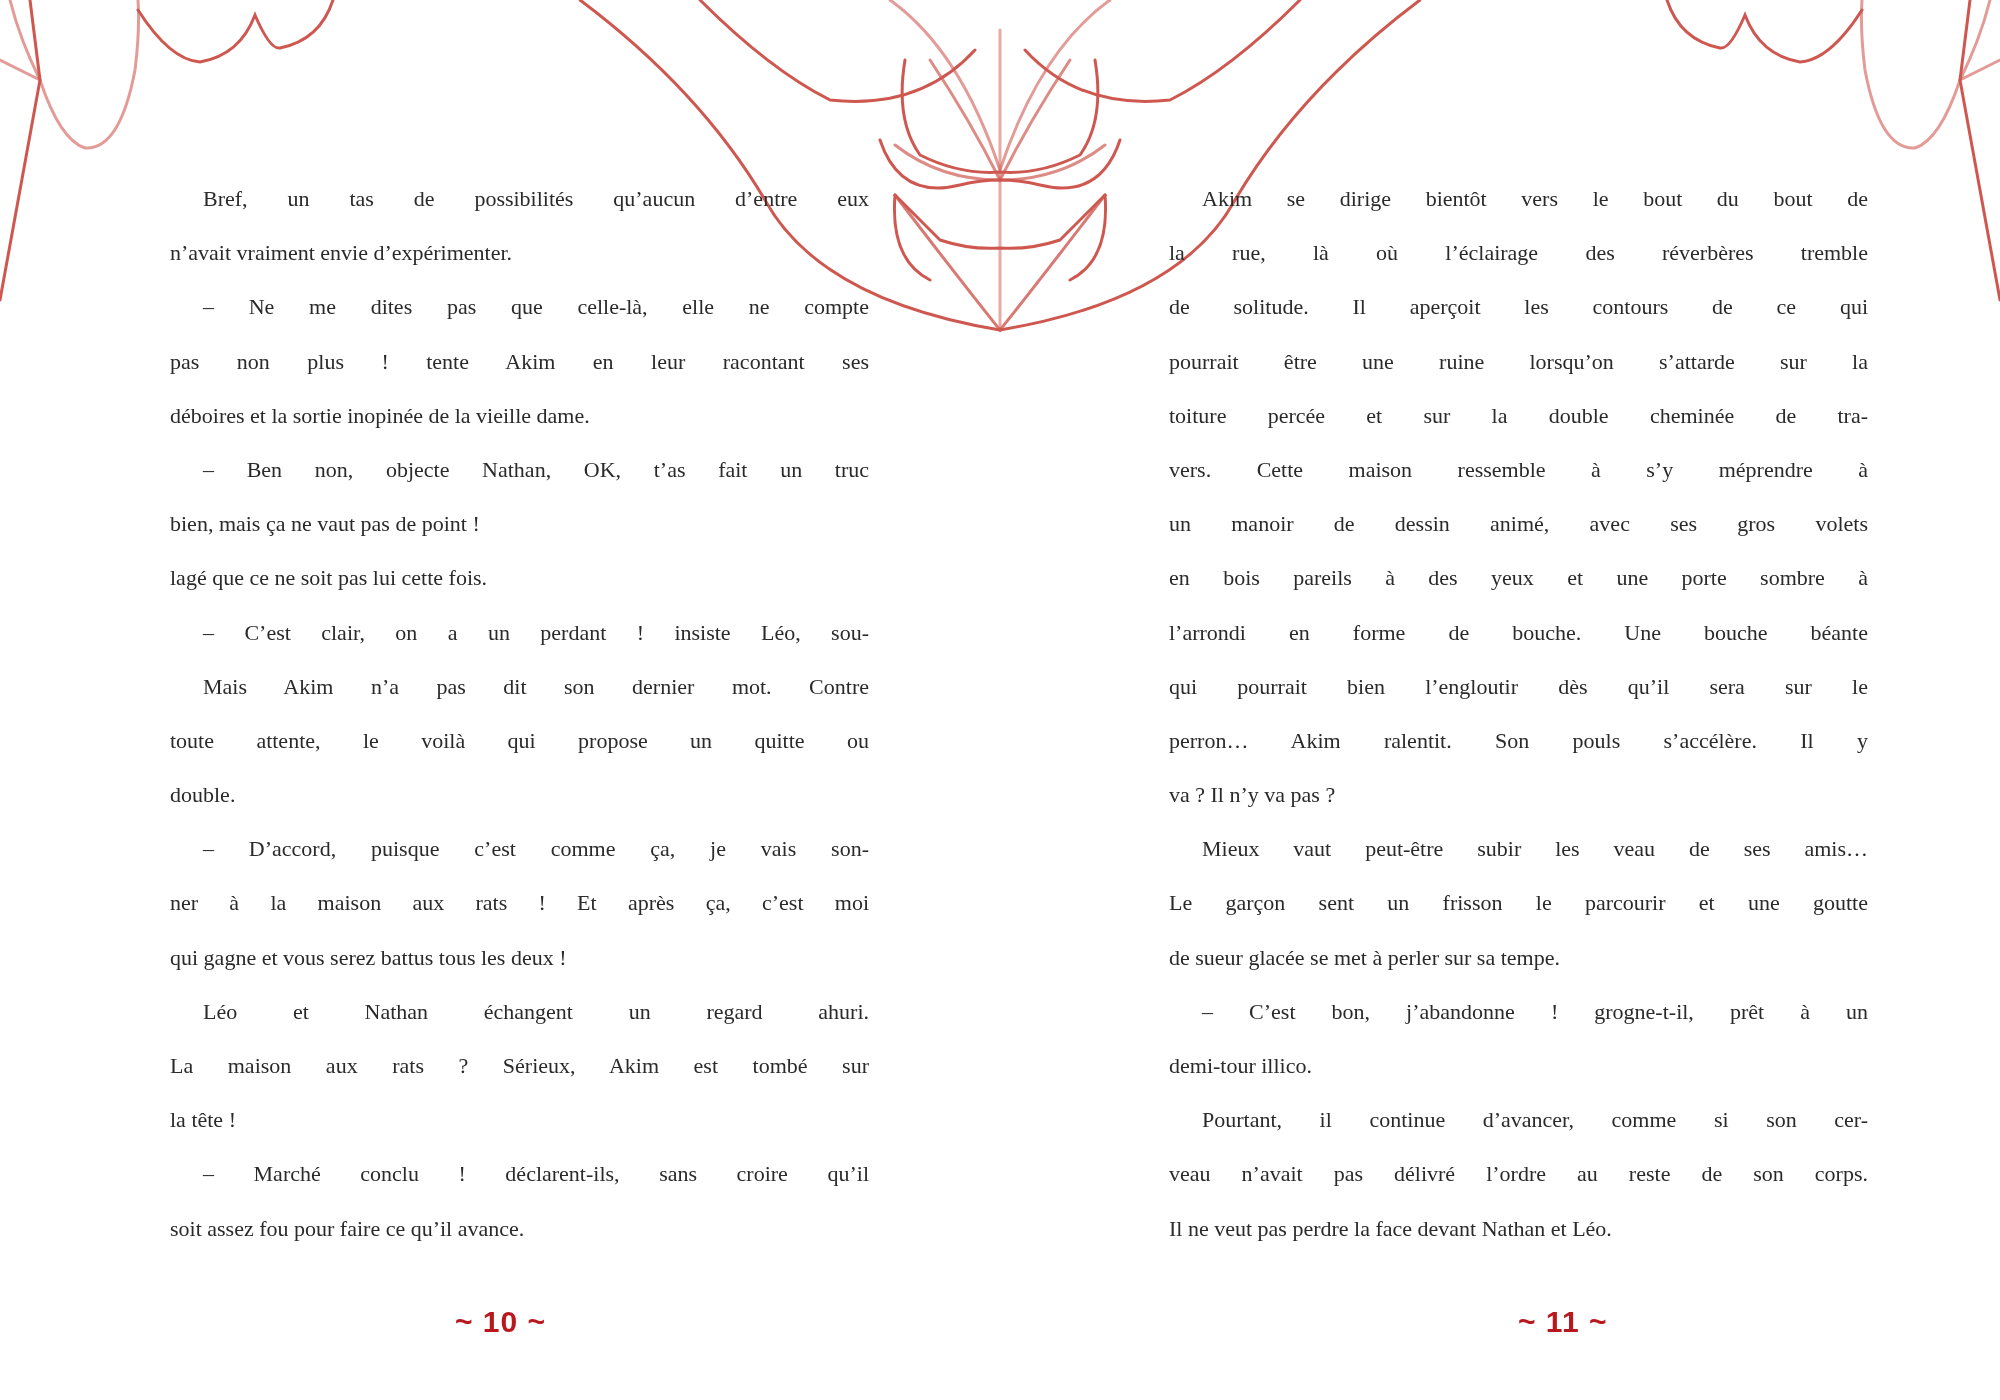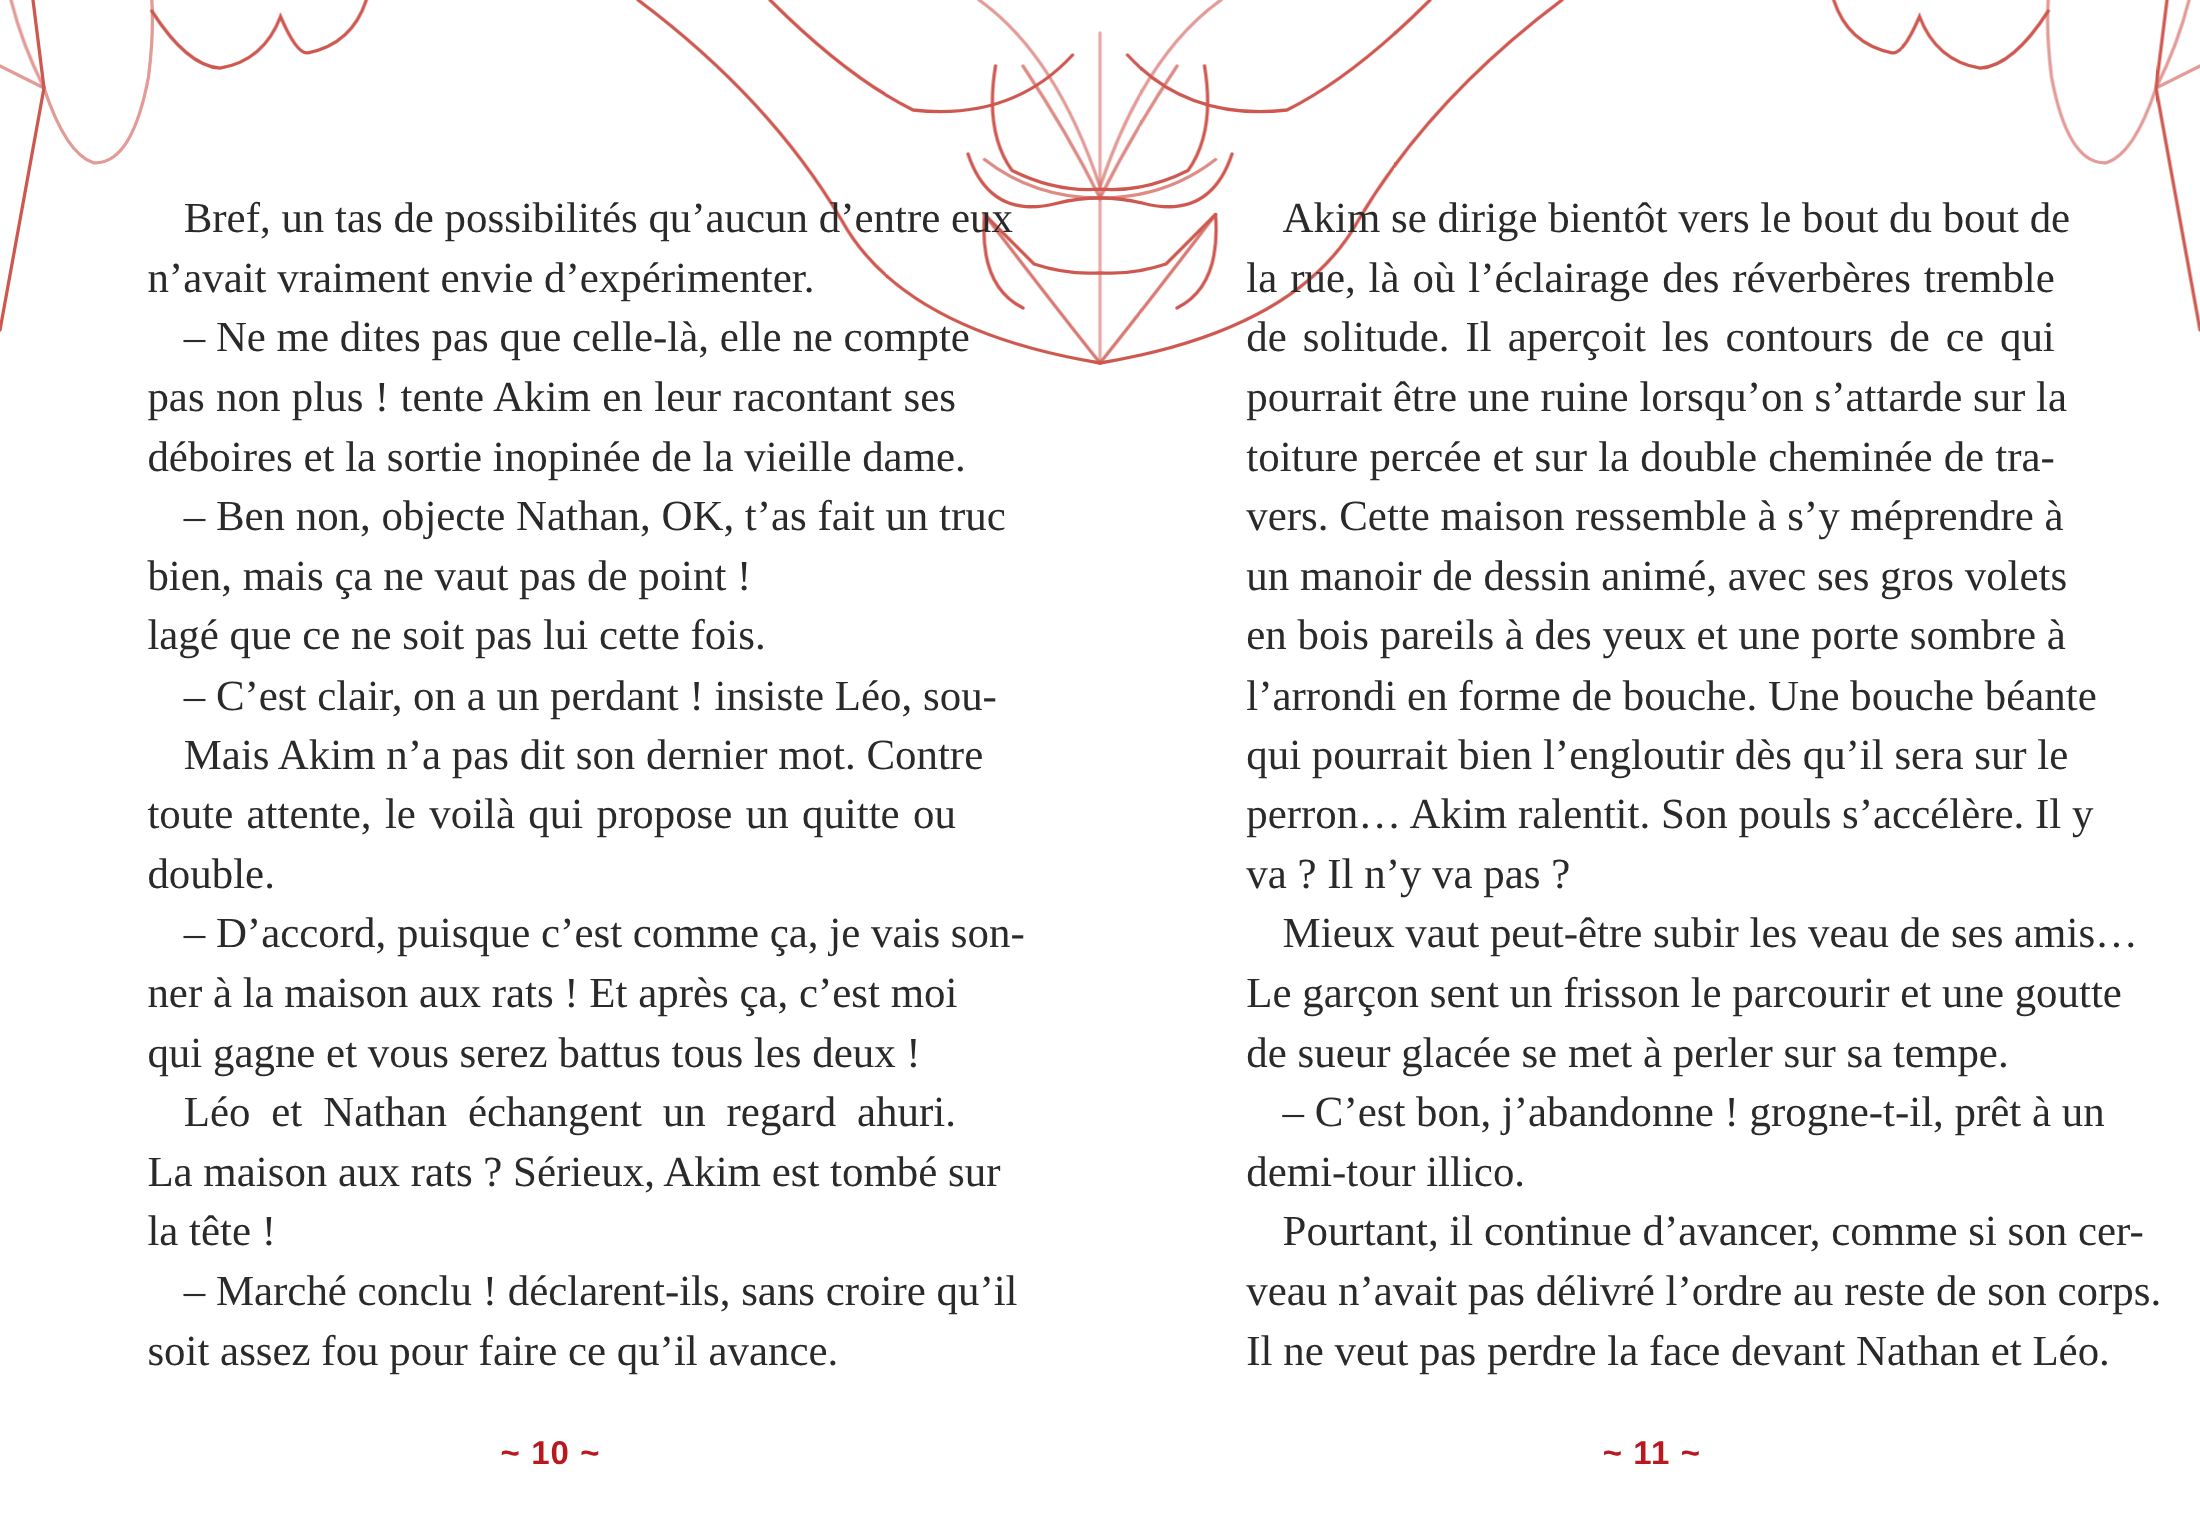--- a/index.html
+++ b/index.html
@@ -1,26 +1,26 @@
 <!DOCTYPE html>
 <html><head>
 <meta charset="utf-8">
 <style>
   html, body { margin:0; padding:0; background:#ffffff; }
   body { width:2000px; height:1400px; position:relative; overflow:hidden; font-family:"Liberation Serif","DejaVu Serif",serif; color:#2a2a2a; }
   .deco { position:absolute; left:0; top:0; width:2000px; height:1400px; pointer-events:none; }
   .page { position:absolute; top:172px; width:735px; }
   .page.left { left:134px; }
   .page.right { left:1133px; }
-  .line { display:block; height:54.2px; line-height:54.2px; font-size:39px; white-space:nowrap; text-align:justify; text-align-last:justify; }
+  .line { display:block; height:54.2px; line-height:54.2px; font-size:22px; white-space:nowrap; text-align:justify; text-align-last:justify;margin-left:36px; }
   .line.last { text-align-last:left; }
   .line.indent { padding-left:33px; }
   .pnum { position:absolute; top:1305px; font-size:30px; color:#b8191e; font-family:"Liberation Sans Narrow","Liberation Sans",sans-serif; font-weight:bold; letter-spacing:1px; }
   .pnum.left { left:455px;text-align:right; }
-  .pnum.right { left:1457px;text-align:right; }
+  .pnum.right { left:1518px;text-align:right; }
 </style>
 </head>
 <body>
 
 <svg class="deco" viewBox="0 0 2000 1400" xmlns="http://www.w3.org/2000/svg">
   <g fill="none" stroke="#c9463d" stroke-width="3" stroke-linecap="round" opacity="0.9">
 
     <path d="M0 300 L40 80 L30 0"></path>
     <path d="M0 60 Q30 75 40 80 Q60 140 85 148 Q120 150 135 70 Q140 30 138 0" opacity="0.6"></path>
     <path d="M138 10 Q170 60 200 62 Q240 55 255 15 Q270 50 280 48 Q320 40 333 0"></path>

